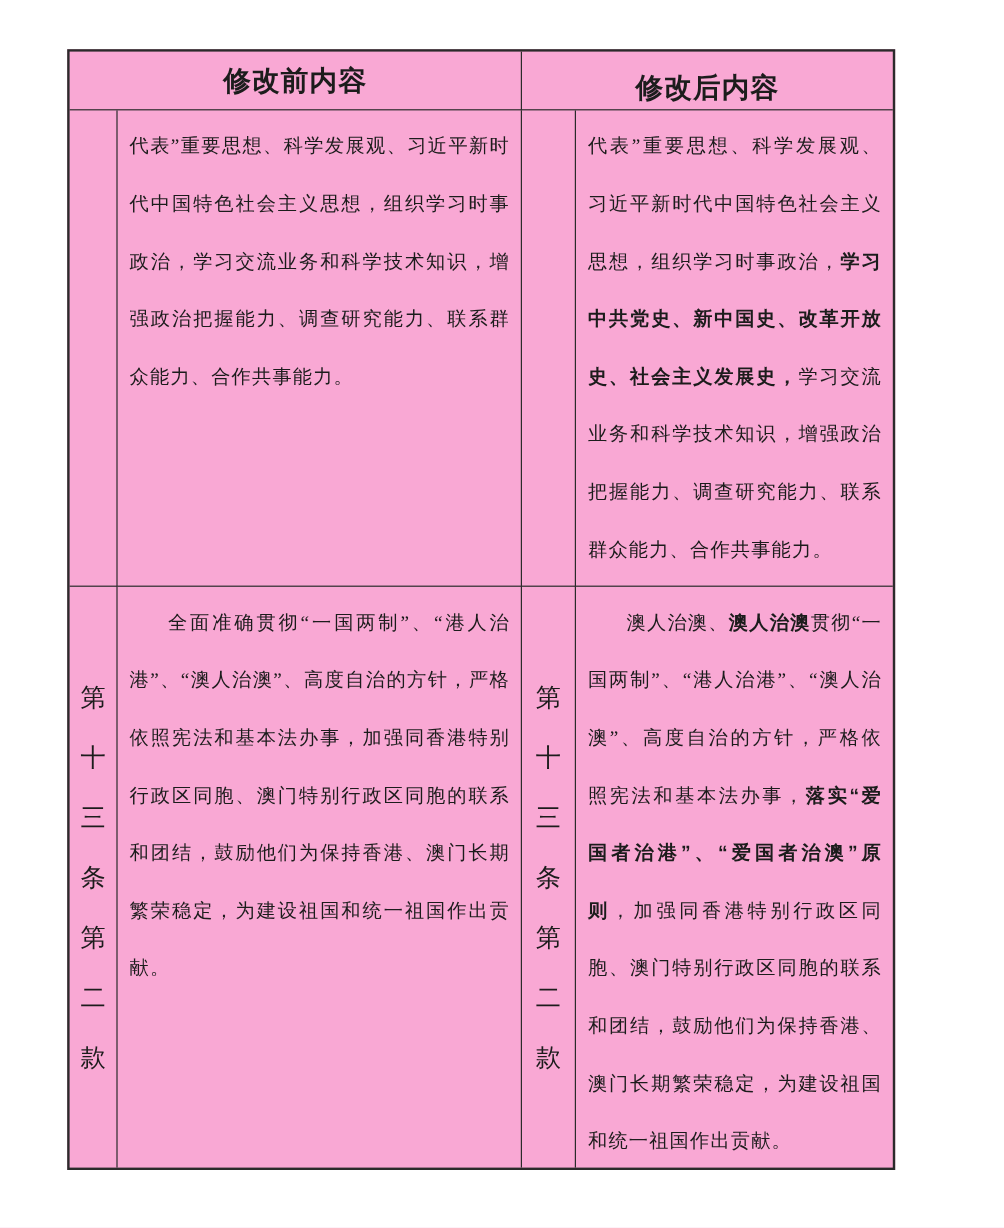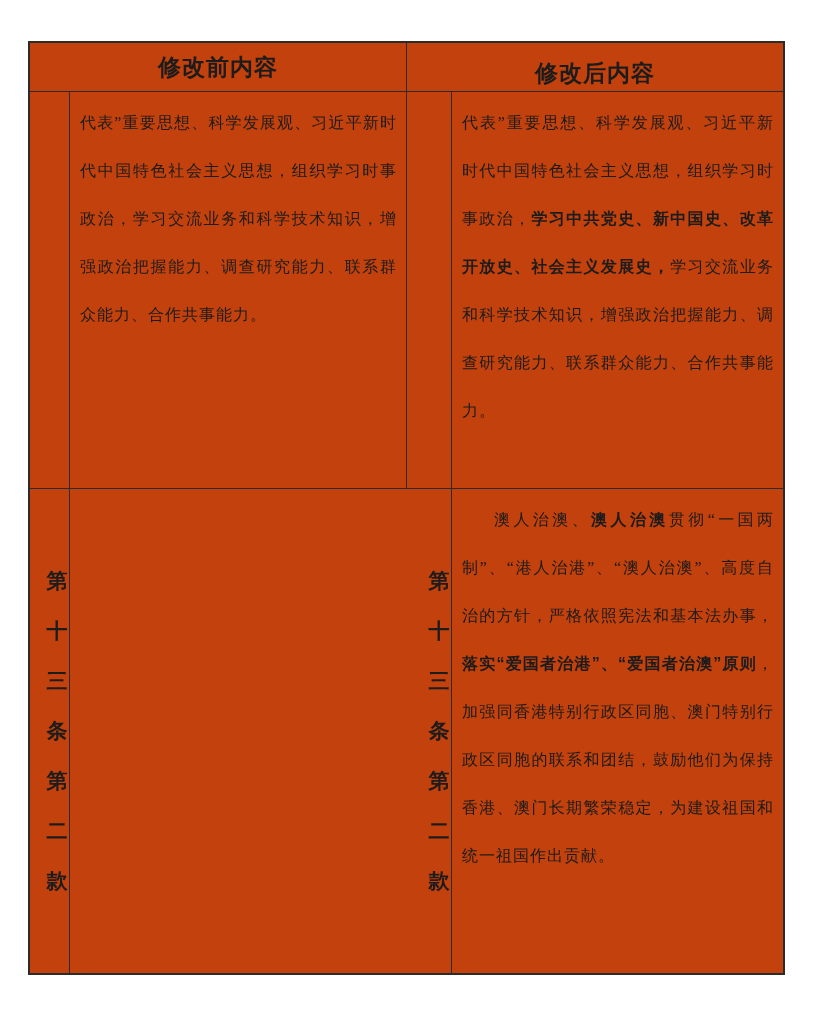--- a/index.html
+++ b/index.html
@@ -9,30 +9,30 @@
   }
   body {
     width: 837px;
     height: 1023px;
     position: relative;
     font-family: "Liberation Serif", "DejaVu Serif", serif;
     color: #1c1c1c;
   }
   .doc-table {
     position: absolute;
-    left: 28px;
+    left: 56px;
     top: 41px;
-    width: 757px;
+    width: 690px;
     height: 934px;
     display: grid;
     grid-template-columns: 40px 337px 45px 1fr;
     grid-template-rows: 49px 397px 1fr;
     border: 2px solid #2b2b2b;
     box-sizing: border-box;
-    background: #c2410c;
+    background: #f9a8d4;
   }
   .cell {
     box-sizing: border-box;
     border-right: 1px solid #2b2b2b;
     border-bottom: 1px solid #2b2b2b;
     overflow: hidden;
   }
   .last-col { border-right: none; }
   .last-row { border-bottom: none; }
   .header-cell {
@@ -43,22 +43,21 @@
     font-family: "Liberation Sans", "DejaVu Sans", sans-serif;
     font-weight: 700;
     font-size: 23px;
     letter-spacing: 1px;
   }
   .header-before { grid-column: 1 / 3; }
   .header-after  { grid-column: 3 / 5; margin-top: 12px; }
   .label-cell {
     display: flex;
     align-items: center;
-    justify-content: flex-end;
-    font-weight: bold;
+    justify-content: center;
   }
   .vlabel {
     width: 24px;
     font-size: 21px;
     line-height: 50px;
     text-align: center;
     word-break: break-all;
     letter-spacing: 0;
   }
   .content-cell {
@@ -88,18 +87,19 @@
   </div>
   <div class="cell content-cell" style="grid-row:2; grid-column:2;"><span class="seg">代表”重要思想、科学发展观、习近平新时代中国特色社会主义思想，组织学习时事政治，学习交流业务和科学技术知识，增强政治把握能力、调查研究能力、联系群众能力、合作共事能力。</span></div>
   <div class="cell label-cell" style="grid-row:2; grid-column:3;">
     <div class="vlabel"></div>
   </div>
   <div class="cell content-cell last-col" style="grid-row:2; grid-column:4;"><span class="seg">代表”重要思想、科学发展观、习近平新时代中国特色社会主义思想，组织学习时事政治，</span><span class="seg bold-seg">学习中共党史、新中国史、改革开放史、社会主义发展史，</span><span class="seg">学习交流业务和科学技术知识，增强政治把握能力、调查研究能力、联系群众能力、合作共事能力。</span></div>
 
   <div class="cell label-cell last-row" style="grid-row:3; grid-column:1;">
     <div class="vlabel">第十三条第二款</div>
   </div>
+  <div class="cell content-cell indented last-row" style="grid-row:3; grid-column:2;"><span class="seg">全面准确贯彻“一国两制”、“港人治港”、“澳人治澳”、高度自治的方针，严格依照宪法和基本法办事，加强同香港特别行政区同胞、澳门特别行政区同胞的联系和团结，鼓励他们为保持香港、澳门长期繁荣稳定，为建设祖国和统一祖国作出贡献。</span></div>
   <div class="cell label-cell last-row" style="grid-row:3; grid-column:3;">
     <div class="vlabel">第十三条第二款</div>
   </div>
   <div class="cell content-cell indented last-col last-row" style="grid-row:3; grid-column:4;"><span class="seg">澳人治澳、</span><span class="seg bold-seg">澳人治澳</span><span class="seg">贯彻“一国两制”、“港人治港”、“澳人治澳”、高度自治的方针，严格依照宪法和基本法办事，</span><span class="seg bold-seg">落实“爱国者治港”、“爱国者治澳”原则</span><span class="seg">，加强同香港特别行政区同胞、澳门特别行政区同胞的联系和团结，鼓励他们为保持香港、澳门长期繁荣稳定，为建设祖国和统一祖国作出贡献。</span></div>
 
 </div>
 
 </body></html>

